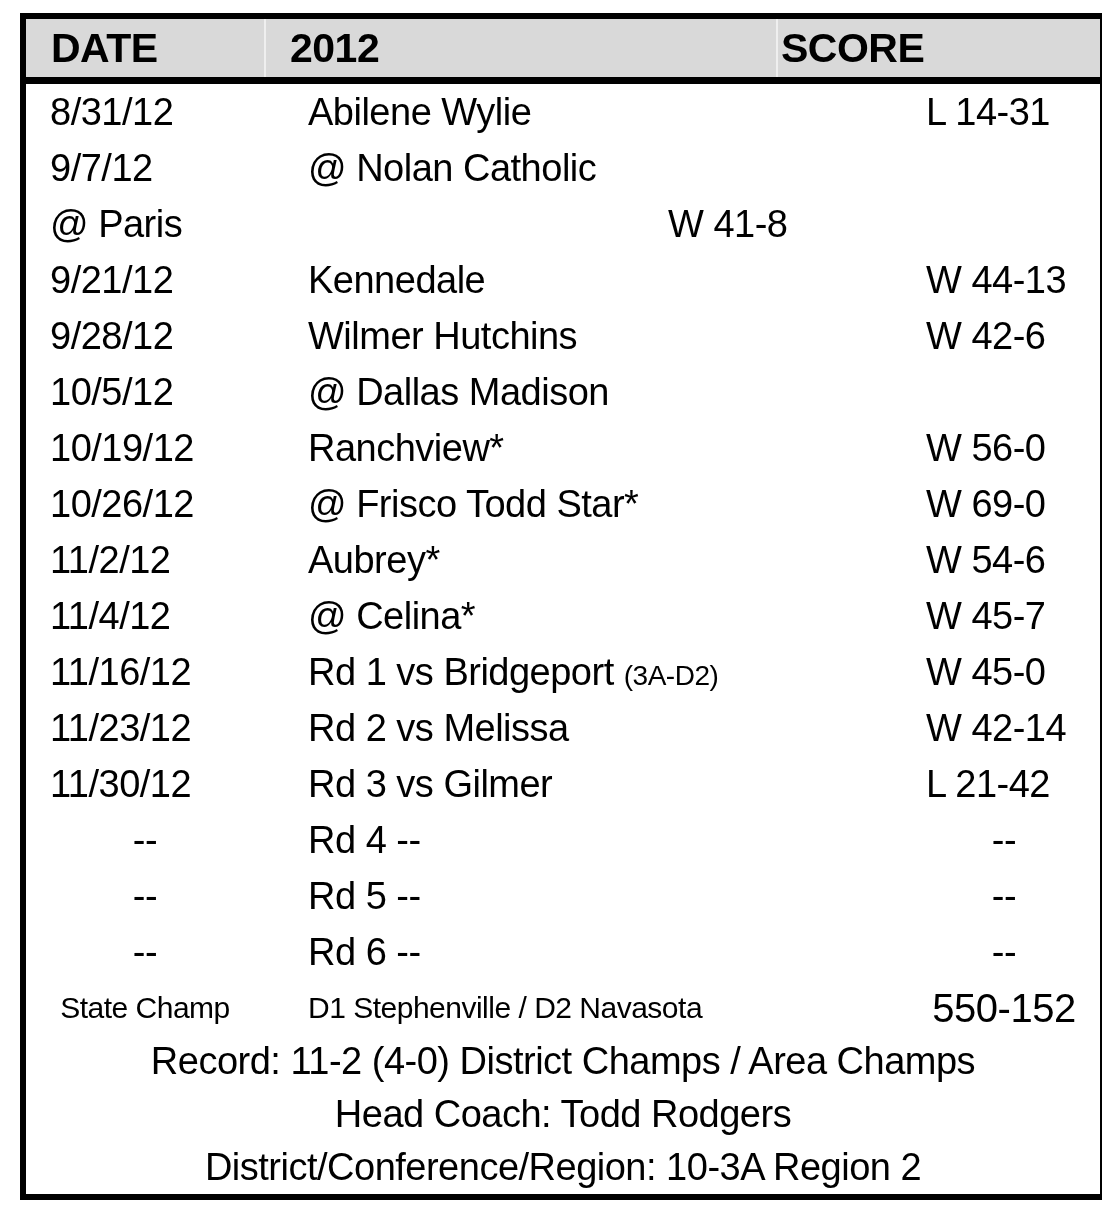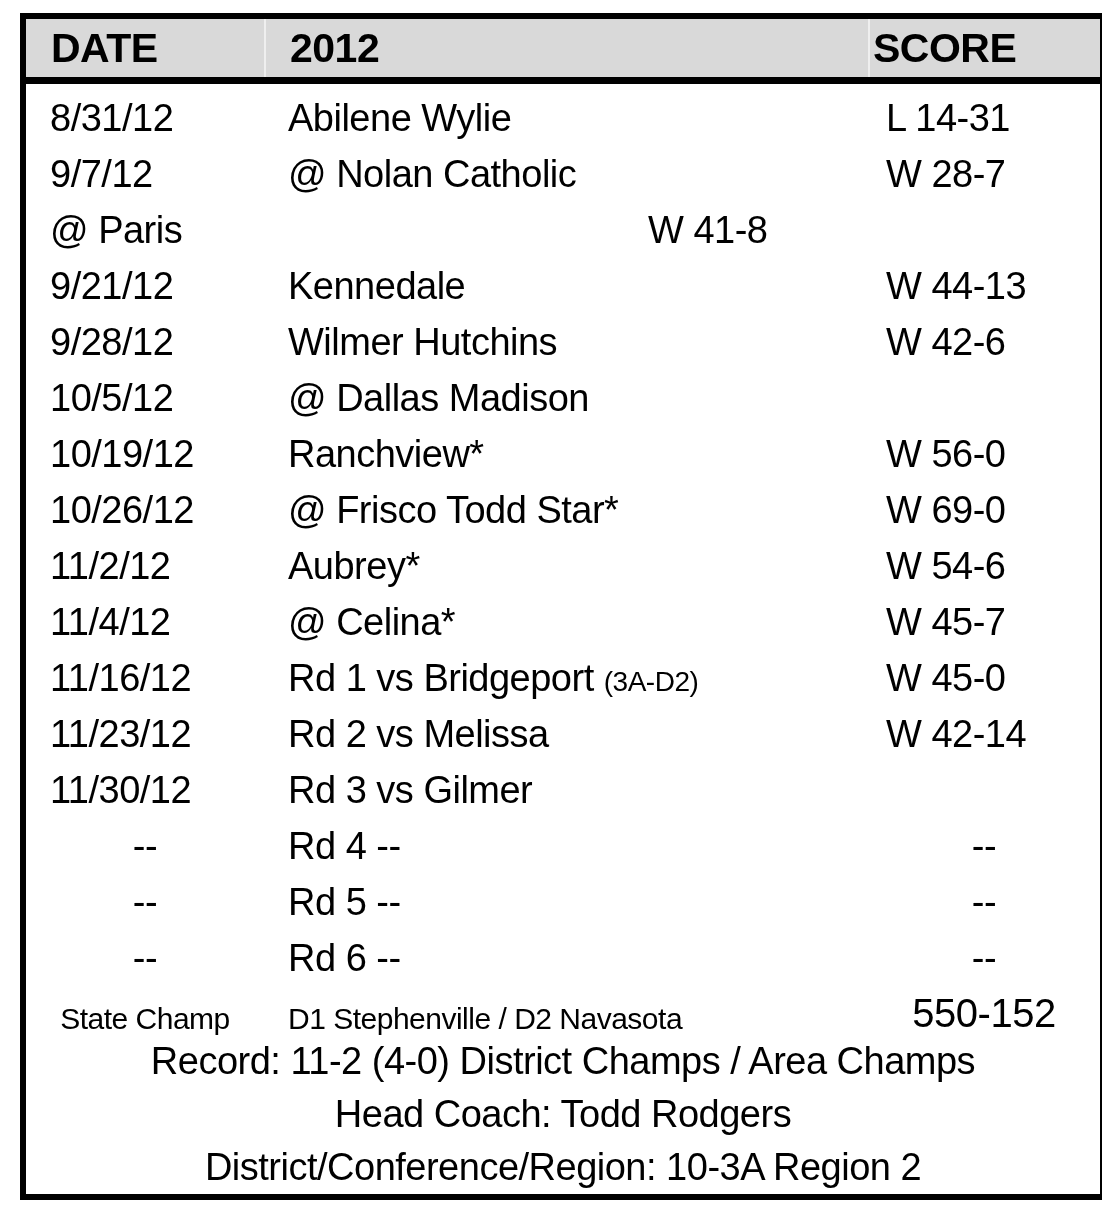--- a/index.html
+++ b/index.html
@@ -30,30 +30,31 @@
     height: 58px;
     flex: 0 0 58px;
     background: #d9d9d9;
     border-bottom: 7px solid #000000;
     font-weight: bold;
     font-size: 41px;
     align-items: center;
   }
   .th { box-sizing: border-box; height: 100%; display: flex; align-items: center; }
   .th-date  { width: 238px; padding-left: 25px; }
-  .th-season{ width: 604px; padding-left: 24px; border-left: 2px solid #efefef; }
+  .th-season{ width: 512px; padding-left: 24px; border-left: 2px solid #efefef; }
   .th-score { flex: 1; padding-left: 3px; border-left: 2px solid #efefef; }
 
   .tbody { flex: 0 0 auto; }
   .trow {
     display: flex;
     height: 56px;
-    align-items: flex-end;
+    align-items: center;
     font-size: 38px;
     font-weight: normal;
+    gap: 20px;
   }
   .trow.bold { font-weight: normal; }
   .td { box-sizing: border-box; }
   .td-date  { width: 238px; padding-left: 24px; }
   .td-opp   { width: 604px; padding-left: 24px; white-space: nowrap; }
   .td-score { flex: 1; padding-left: 18px; }
   .trow.center .td-date  { text-align: center; padding-left: 0; }
   .trow.center .td-score { text-align: center; padding-left: 0; }
   .trow.champ .td-date  { font-size: 30px; }
   .trow.champ .td-opp   { font-size: 30px; }
@@ -89,21 +90,20 @@
 
     <div class="trow">
       <div class="td td-date">8/31/12</div>
       <div class="td td-opp">Abilene Wylie</div>
       <div class="td td-score">L 14-31</div>
     </div>
 
     <div class="trow bold">
       <div class="td td-date">9/7/12</div>
       <div class="td td-opp">@ Nolan Catholic</div>
-      <div class="td td-score">W 28-7</div>
     </div>
 
     <div class="trow bold">
       <div class="td td-opp">@ Paris</div>
       <div class="td td-score">W 41-8</div>
     </div>
 
     <div class="trow bold">
       <div class="td td-date">9/21/12</div>
       <div class="td td-opp">Kennedale</div>
@@ -153,20 +153,21 @@
 
     <div class="trow bold">
       <div class="td td-date">11/23/12</div>
       <div class="td td-opp">Rd 2 vs Melissa</div>
       <div class="td td-score">W 42-14</div>
     </div>
 
     <div class="trow">
       <div class="td td-date">11/30/12</div>
       <div class="td td-opp">Rd 3 vs Gilmer</div>
+      <div class="td td-score">L 21-42</div>
     </div>
 
     <div class="trow bold center">
       <div class="td td-date">--</div>
       <div class="td td-opp">Rd 4 --</div>
       <div class="td td-score">--</div>
     </div>
 
     <div class="trow bold center">
       <div class="td td-date">--</div>

